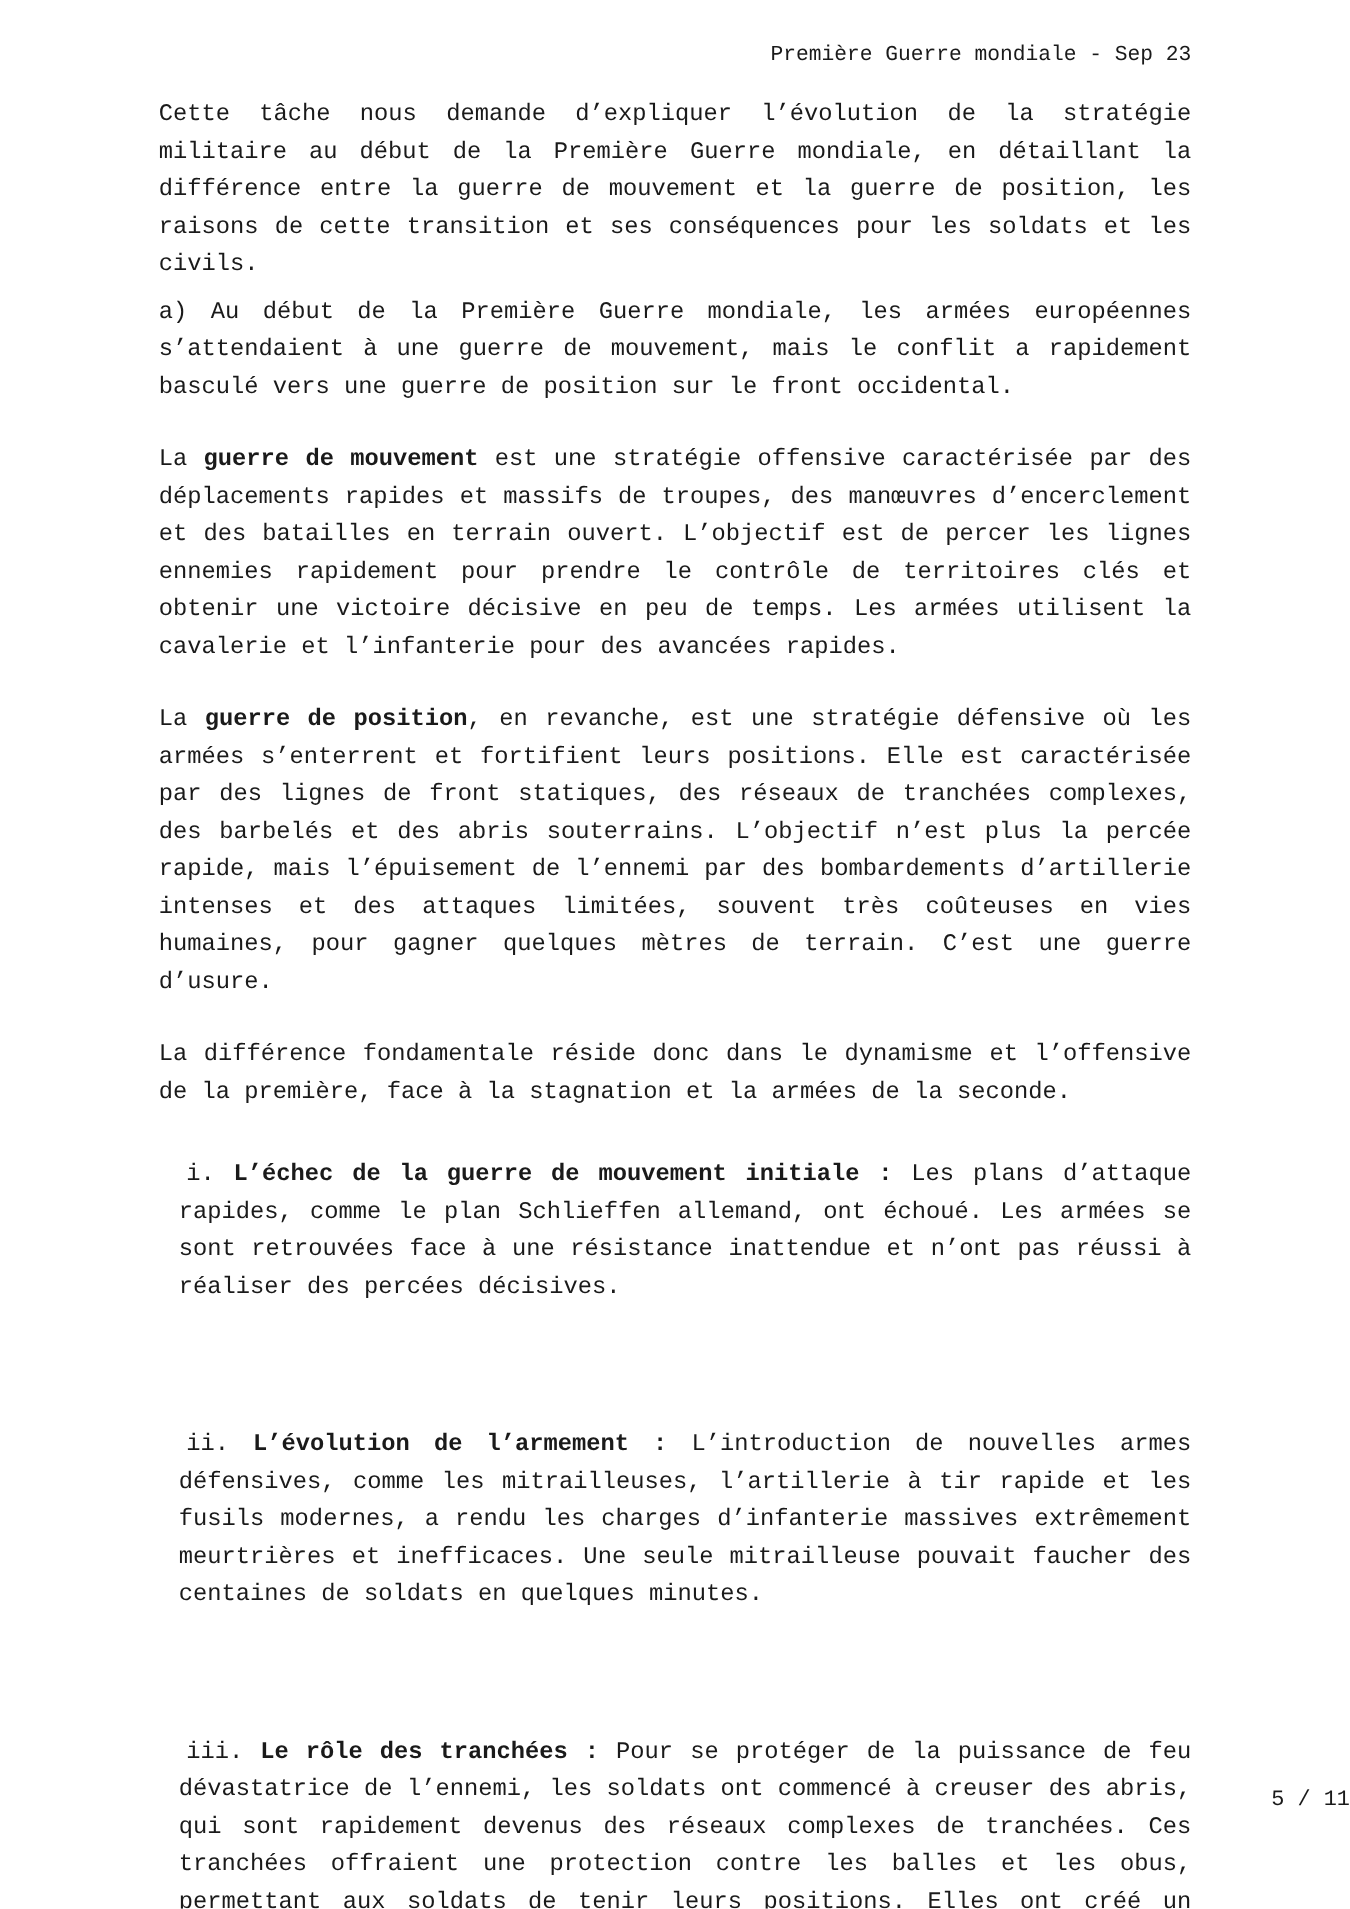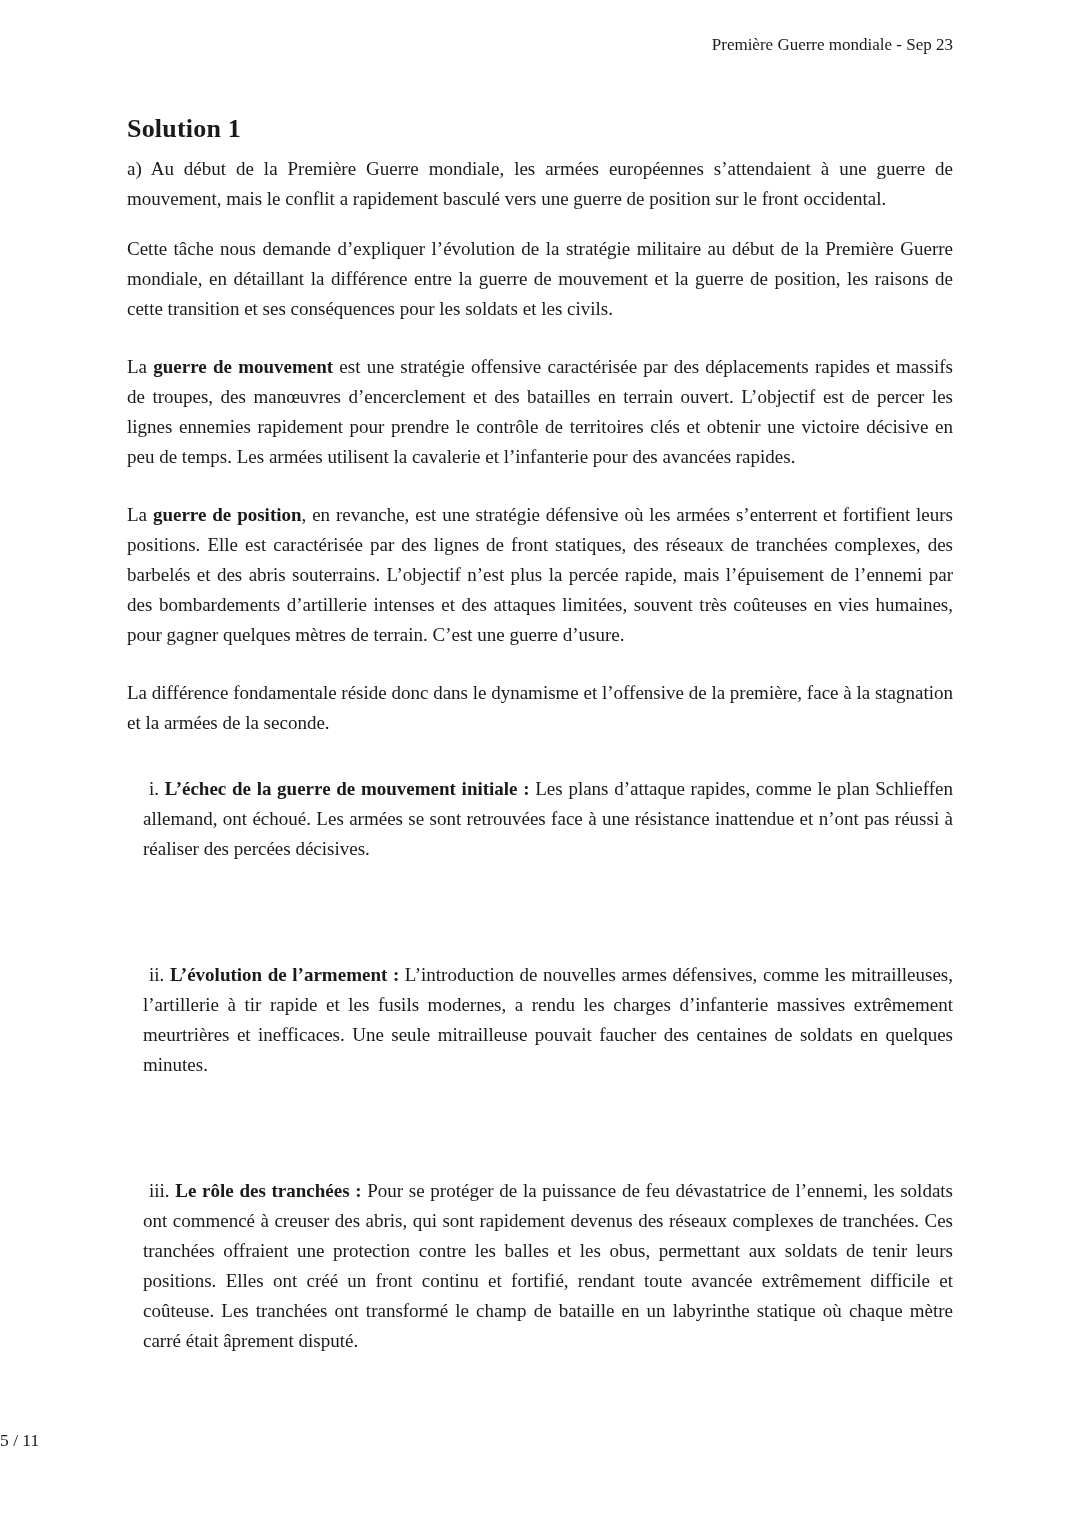--- a/index.html
+++ b/index.html
@@ -7,21 +7,21 @@
     padding: 0;
     background: #ffffff;
   }
   .page {
     position: relative;
     width: 1080px;
     height: 1527px;
     margin: 0 auto;
     background: #ffffff;
     color: #1a1a1a;
-    font-family: Liberation Serif, serif;
+    font-family: Liberation Mono, monospace;
     overflow: hidden;
   }
   .margins {
     position: absolute;
     left: 127px;
     right: 127px;
     top: 0;
   }
   .running-header {
     margin-top: 34px;
@@ -55,41 +55,40 @@
     hyphens: auto;
   }
   p.item-gap-first { margin-top: 36px; margin-bottom: 0; }
   p.item-gap { margin-top: 96px; margin-bottom: 0; }
   .bold-seg { font-weight: 700; }
   .page-footer {
     position: absolute;
     left: 0;
     right: 0;
     top: 1428px;
-    text-align: left;
+    text-align: right;
     font-size: 17.5px;
     line-height: 24px;
     color: #1a1a1a;
   }
 </style>
 </head>
 <body>
 
 <div class="page">
   <div class="margins">
 
     <div class="running-header">
       <span>Première Guerre mondiale - Sep 23</span>
     </div>
 
-    <h1 class="solution-title">Solution 1</h1>
+
+    <p class="body-par first-par">Cette tâche nous demande d’expliquer l’évolution de la stratégie militaire au début de la Première Guerre mondiale, en détaillant la différence entre la guerre de mouvement et la guerre de position, les raisons de cette transition et ses conséquences pour les soldats et les civils.</p>
 
     <p class="body-par">a) Au début de la Première Guerre mondiale, les armées européennes s’attendaient à une guerre de mouvement, mais le conflit a rapidement basculé vers une guerre de position sur le front occidental.</p>
-
-    <p class="body-par first-par">Cette tâche nous demande d’expliquer l’évolution de la stratégie militaire au début de la Première Guerre mondiale, en détaillant la différence entre la guerre de mouvement et la guerre de position, les raisons de cette transition et ses conséquences pour les soldats et les civils.</p>
 
     <p class="body-par block-gap"><span>La </span><span class="bold-seg">guerre de mouvement</span><span> est une stratégie offensive caractérisée par des déplacements rapides et massifs de troupes, des manœuvres d’encerclement et des batailles en terrain ouvert. L’objectif est de percer les lignes ennemies rapidement pour prendre le contrôle de territoires clés et obtenir une victoire décisive en peu de temps. Les armées utilisent la cavalerie et l’infanterie pour des avancées rapides.</span></p>
 
     <p class="body-par block-gap"><span>La </span><span class="bold-seg">guerre de position</span><span>, en revanche, est une stratégie défensive où les armées s’enterrent et fortifient leurs positions. Elle est caractérisée par des lignes de front statiques, des réseaux de tranchées complexes, des barbelés et des abris souterrains. L’objectif n’est plus la percée rapide, mais l’épuisement de l’ennemi par des bombardements d’artillerie intenses et des attaques limitées, souvent très coûteuses en vies humaines, pour gagner quelques mètres de terrain. C’est une guerre d’usure.</span></p>
 
     <p class="body-par block-gap">La différence fondamentale réside donc dans le dynamisme et l’offensive de la première, face à la stagnation et la armées de la seconde.</p>
 
 
     <p class="list-item item-gap-first"><span>i. </span><span class="bold-seg">L’échec de la guerre de mouvement initiale : </span><span>Les plans d’attaque rapides, comme le plan Schlieffen allemand, ont échoué. Les armées se sont retrouvées face à une résistance inattendue et n’ont pas réussi à réaliser des percées décisives.</span></p>
 

